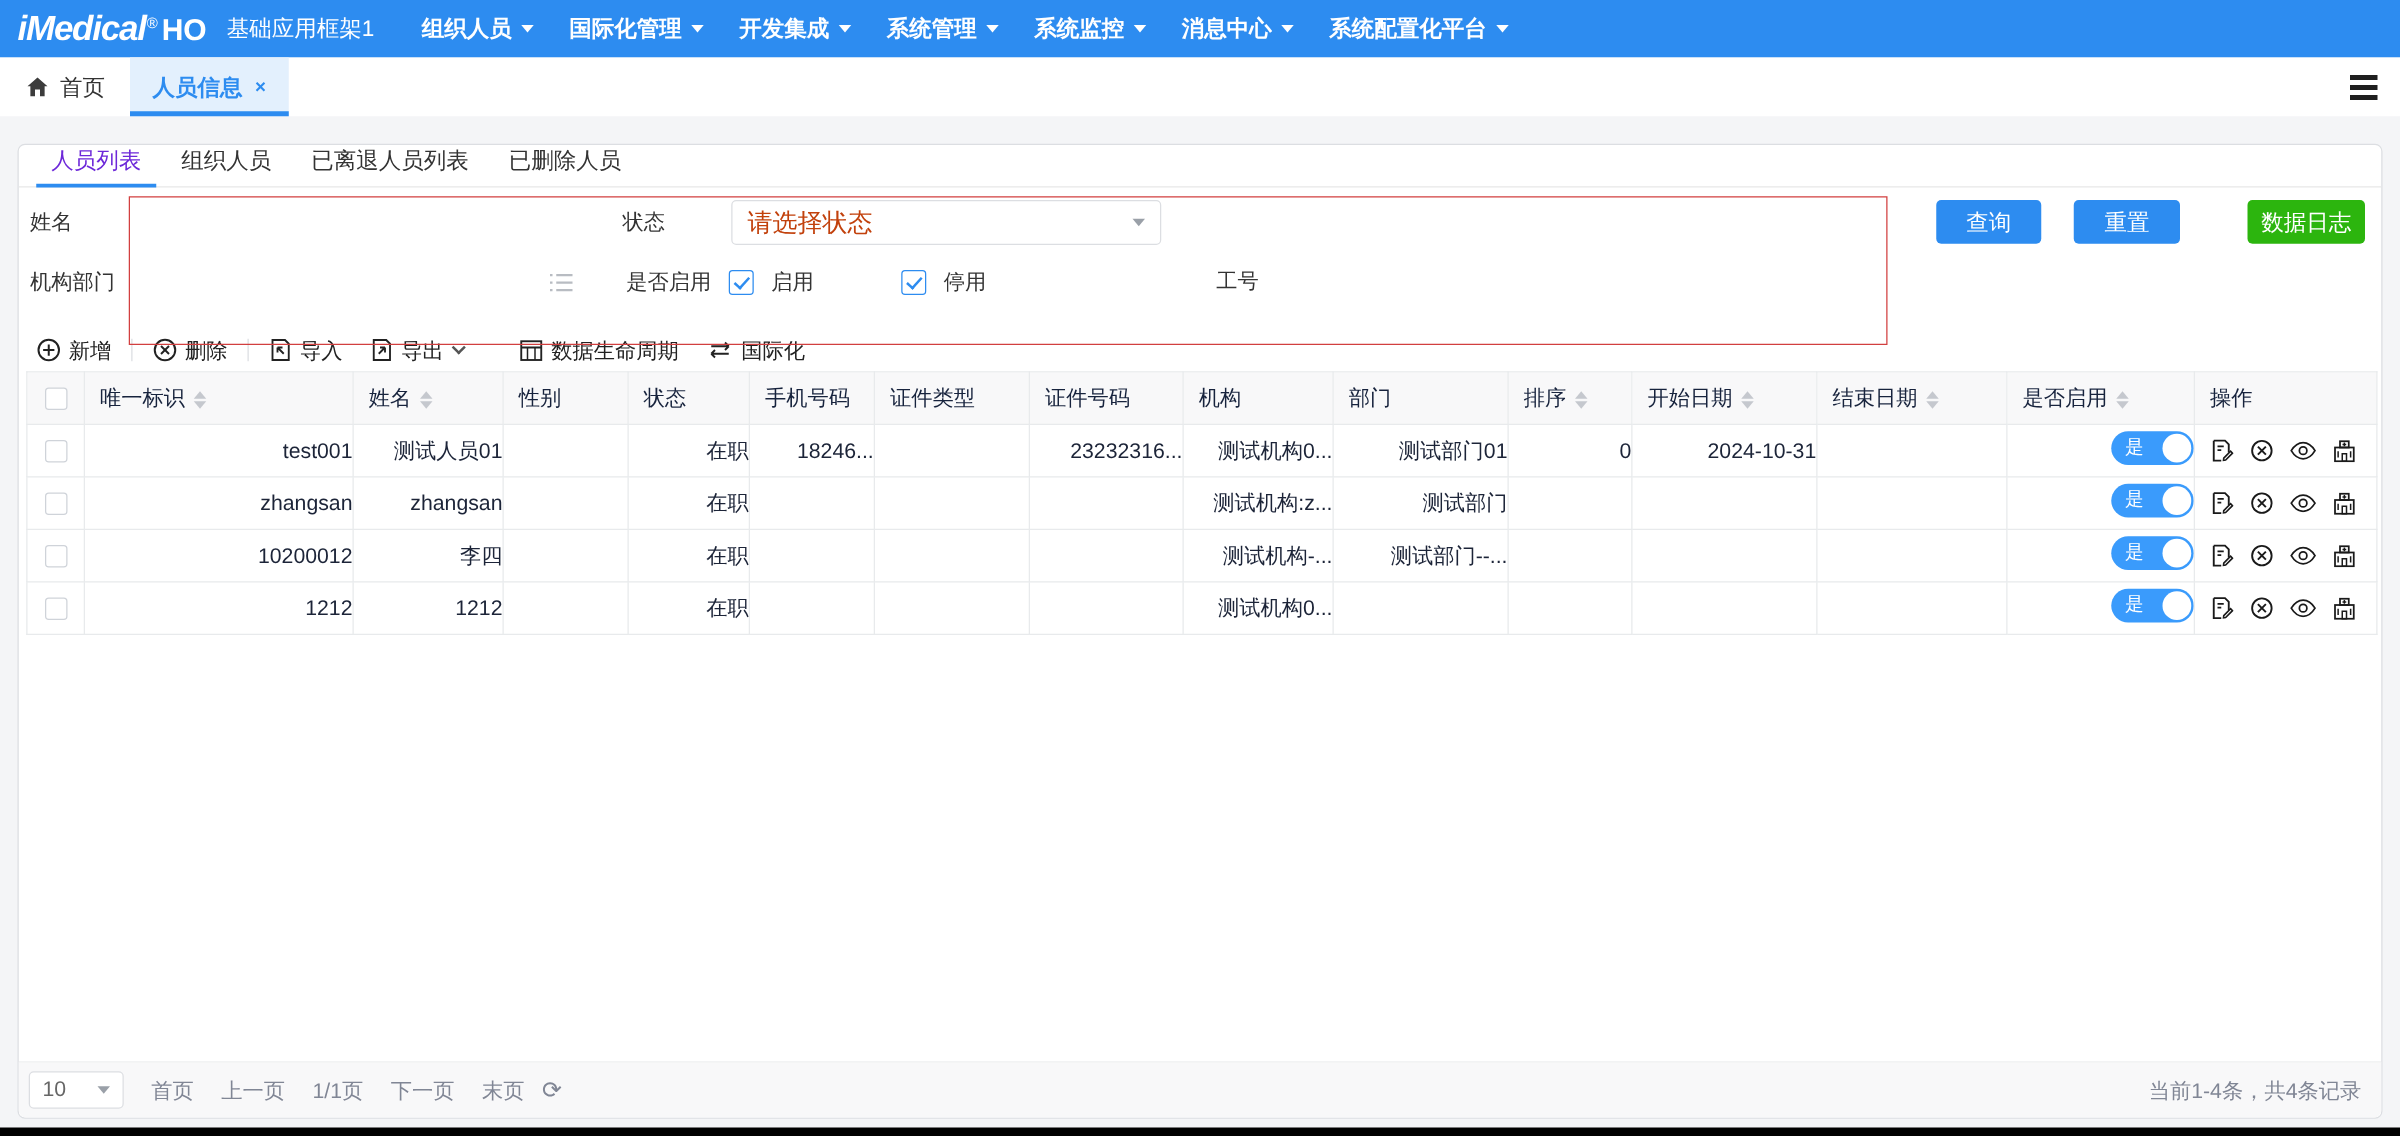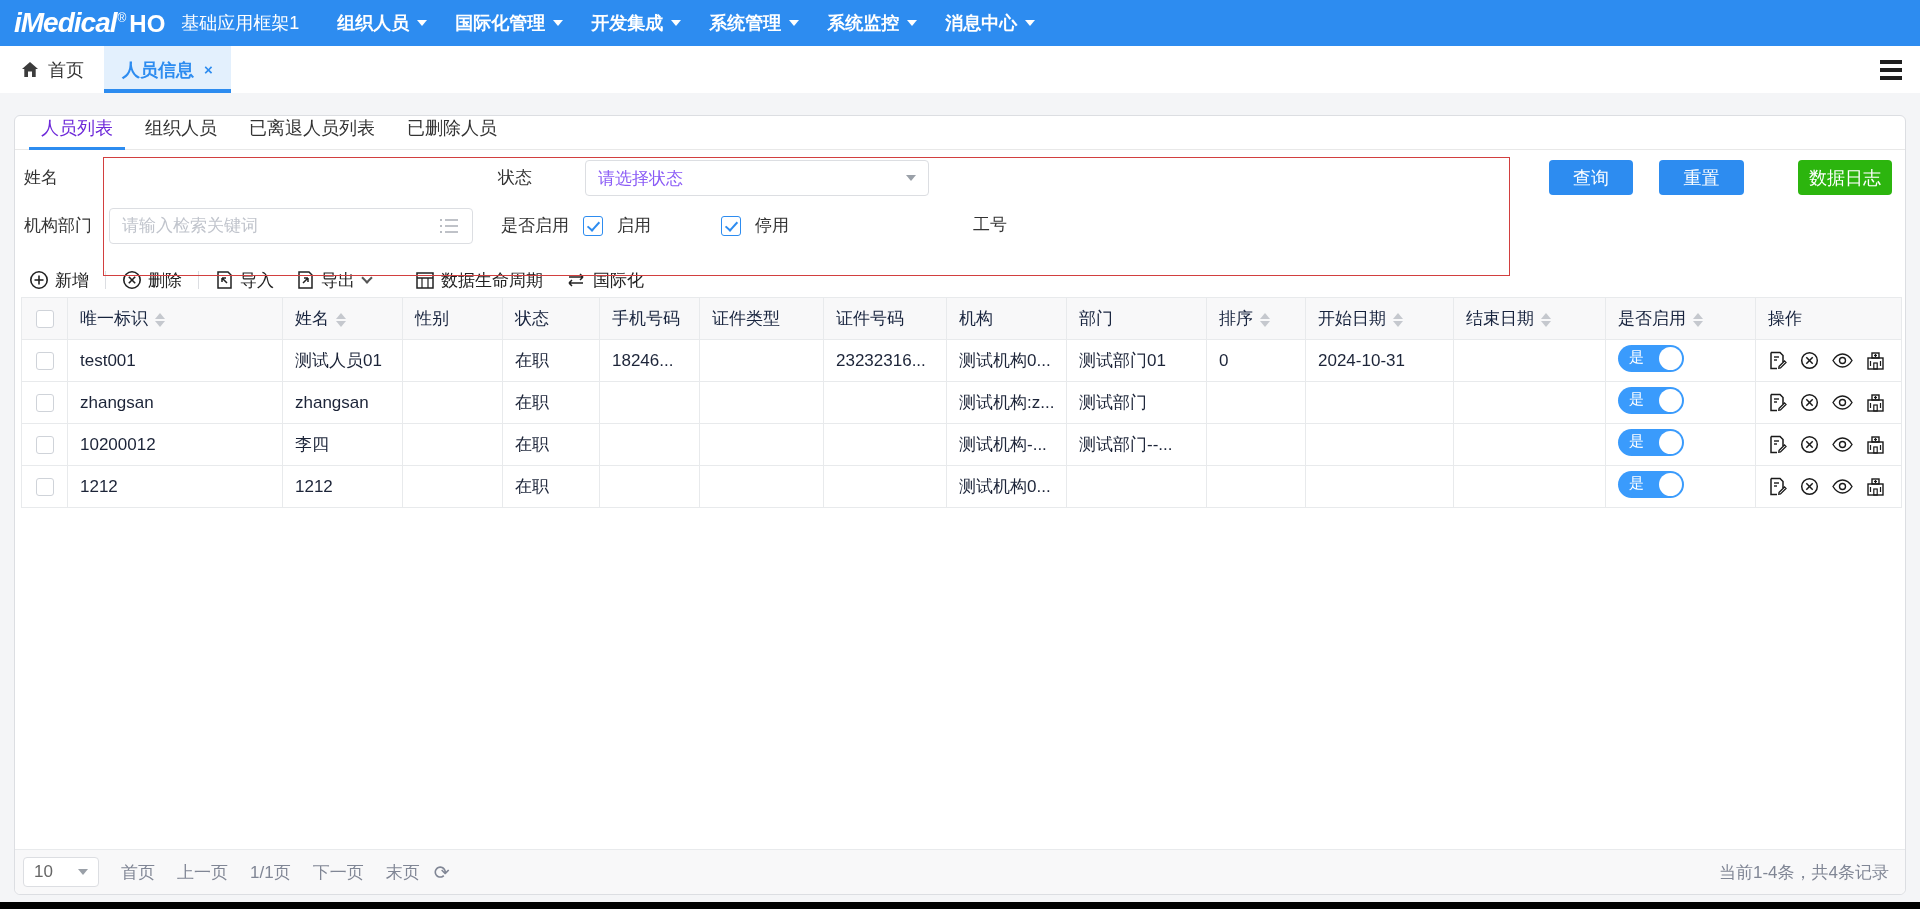--- a/index.html
+++ b/index.html
@@ -54,21 +54,21 @@
   .subtab.active { color:#6d28d9; }
   .subtab.active::after { content:""; position:absolute; left:0; bottom:-1px; width:100%; height:3px; background:#2d8cf0; }
 
   
   .flabel { position:absolute; font-size:17px; color:#333; line-height:36px; white-space:nowrap; }
   .fin { position:absolute; height:36px; border:1px solid #dcdee2; border-radius:4px; background:#fff;
     font-size:17px; color:#333; padding:0 12px; font-family:inherit; outline:none; }
   .fin::placeholder { color:#c0c4cc; }
   .fselect { position:absolute; height:36px; border:1px solid #dcdee2; border-radius:4px; background:#fff;
     display:flex; align-items:center; padding:0 12px; cursor:pointer; }
-  .fselect .ph { font-size:17px; color:#8b5cf6; }
+  .fselect .ph { font-size:20px; color:#c2410c; }
   .fselect .caret-g { margin-left:auto; }
   .row1 { top:44px; } .row2 { top:92px; }
   .abswrap { position:absolute; left:0; right:0; height:36px; }
   .btn { position:absolute; height:35px; border:none; border-radius:4px; color:#fff; font-size:18px;
     cursor:pointer; font-family:Liberation Serif, serif; }
   .btn-blue { background:#2d8cf0; }
   .btn-green { background:#2cb50e; }
   .list-ic { position:absolute; display:inline-flex; }
   .chk { position:absolute; width:20px; height:20px; top:8px; border:1px solid #2d8cf0; border-radius:3px;
     background:#fff; cursor:pointer; }
@@ -86,21 +86,21 @@
   .tdiv { width:1px; height:18px; background:#dcdee2; margin:0 16px; }
   .tgap { width:22px; }
   .chev-dn { width:8px; height:8px; border:solid #555; border-width:0 2px 2px 0; transform:rotate(45deg);
     margin-left:8px; margin-top:-4px; }
 
   
   table.grid { position:absolute; top:181px; left:6px; width:1880px; border-collapse:collapse; table-layout:fixed; }
   .grid th, .grid td { border:1px solid #e8eaec; border-left:none; border-right:1px solid #e8eaec;
     height:42px; padding:0 0 0 12px; text-align:left; font-size:17px; white-space:nowrap; overflow:hidden; }
   .grid th { background:#f8f8f9; color:#17233d; font-weight:500; }
-  .grid td { color:#1c2438; background:#fff; }
+  .grid td { color:#1c2438; background:#fff;text-align:right; }
   .grid th:first-child, .grid td:first-child { border-left:1px solid #e8eaec; }
   .cb { display:inline-block; width:18px; height:18px; border:1px solid #cfd3d9; border-radius:3px;
     background:#fff; vertical-align:middle; cursor:pointer; }
   .c-check { text-align:center !important; padding:0 !important; }
   .sort { display:inline-flex; flex-direction:column; margin-left:7px; vertical-align:middle; }
   .sort i { display:block; width:0; height:0; border-left:5px solid transparent; border-right:5px solid transparent; }
   .sort .up { border-bottom:6px solid #c5c8ce; margin-bottom:2px; }
   .sort .dn { border-top:6px solid #c5c8ce; }
   .toggle { position:relative; width:66px; height:27px; border-radius:14px; background:#3a9bfc;
     cursor:pointer; display:inline-block; }
@@ -152,20 +152,24 @@
         <i class="caret-w"></i>
       </div>
       <div class="menu-item">
         <span>系统监控</span>
         <i class="caret-w"></i>
       </div>
       <div class="menu-item">
         <span>消息中心</span>
         <i class="caret-w"></i>
       </div>
+      <div class="menu-item">
+        <span>系统配置化平台</span>
+        <i class="caret-w"></i>
+      </div>
     </div>
   </div>
 
   <div class="tabbar">
     <div class="home-tab">
       <svg width="20" height="20" viewBox="0 0 20 20">
           <path d="M10 2 L18 9 L15.7 9 L15.7 17 L12 17 L12 11.5 L8 11.5 L8 17 L4.3 17 L4.3 9 L2 9 Z" fill="#3c3c3c"></path>
         </svg>
       <span>首页</span>
     </div>
@@ -200,21 +204,20 @@
         <i class="caret-g"></i>
       </div>
       <span class="flabel" style="left:958px;margin-top:47px;">工号</span>
       <button class="btn btn-blue" style="left:1534px; width:84px;">查询</button>
       <button class="btn btn-blue" style="left:1644px; width:85px;">重置</button>
       <button class="btn btn-green" style="left:1783px; width:94px;">数据日志</button>
     </div>
 
     <div class="abswrap row2">
       <span class="flabel" style="left:9px;">机构部门</span>
-      <input class="fin" style="left: 94px; width: 364px; padding-right: 38px;" placeholder="请输入检索关键词">
       <span class="list-ic" style="left:424px; top:9px;">
         <svg width="20" height="18" viewBox="0 0 20 18">
             <g stroke="#b8bcc2" stroke-width="1.8">
               <line x1="6" y1="3" x2="19" y2="3"></line>
               <line x1="6" y1="9" x2="19" y2="9"></line>
               <line x1="6" y1="15" x2="19" y2="15"></line>
               <line x1="1" y1="3" x2="3" y2="3"></line>
               <line x1="1" y1="9" x2="3" y2="9"></line>
               <line x1="1" y1="15" x2="3" y2="15"></line>
             </g>

